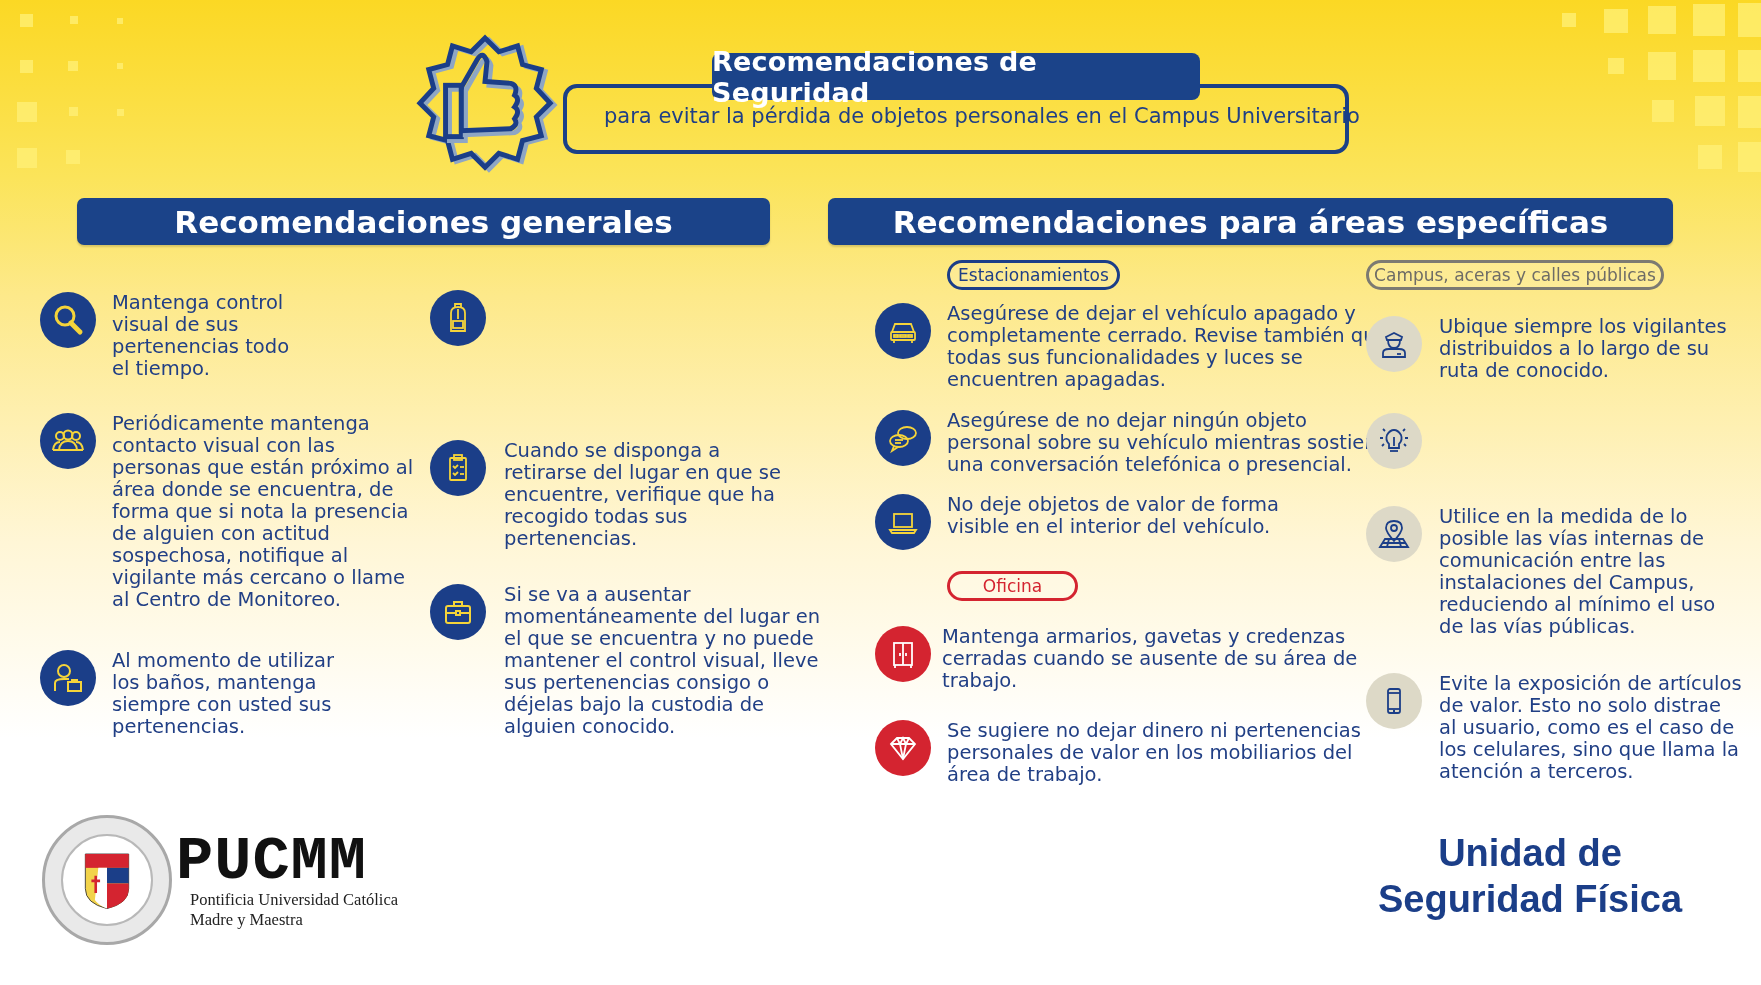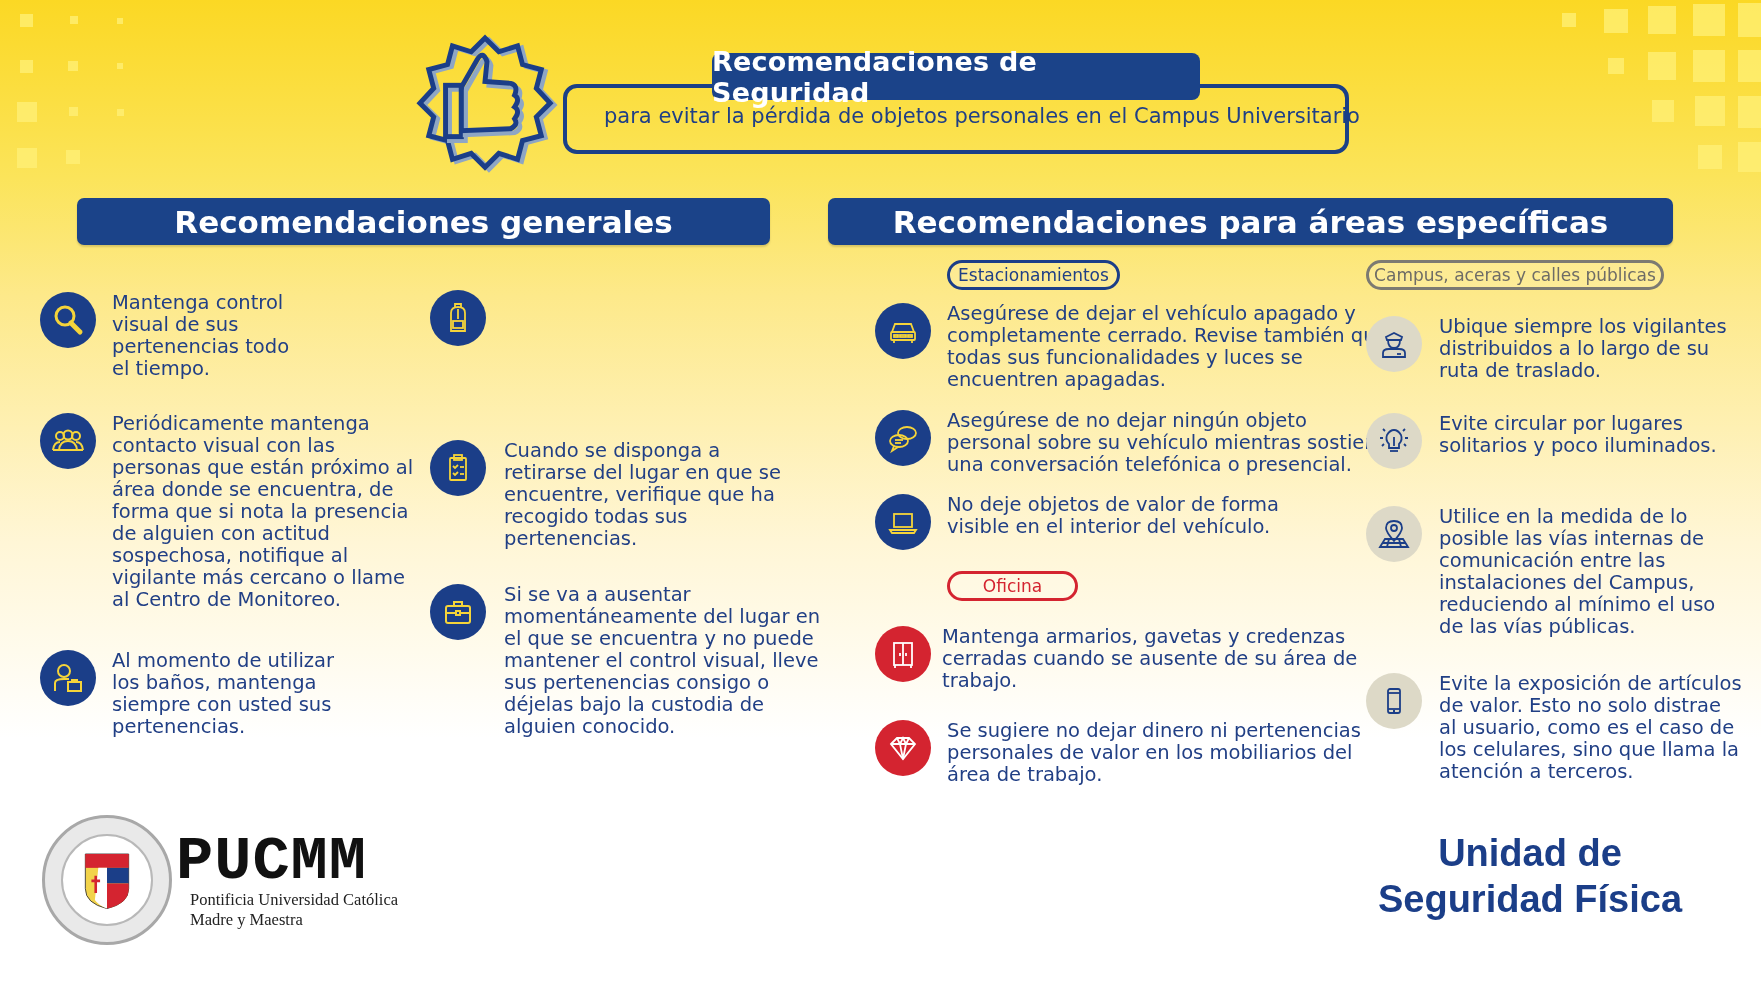--- a/index.html
+++ b/index.html
@@ -249,33 +249,31 @@
   <div class="ico grey">
     <svg viewBox="0 0 34 34" fill="none" stroke="#1b3e88" stroke-width="1.8">
         <path d="M9,10 L17,6 L25,10 L24,13 L10,13 Z"></path>
         <path d="M11,13 Q11,21 17,21 Q23,21 23,13"></path>
         <path d="M6,30 L6,26 Q6,22 12,22 L22,22 Q28,22 28,26 L28,30 Z"></path>
         <line x1="20" y1="27" x2="24" y2="27"></line>
       </svg>
   </div>
   <div class="txt" style="margin-left:17px">Ubique siempre los vigilantes
 distribuidos a lo largo de su
-ruta de traslado.</div>
+ruta de conocido.</div>
 </div>
 <div class="item" style="left:1366px;top:413px">
   <div class="ico grey">
     <svg viewBox="0 0 34 34" fill="none" stroke="#1b3e88" stroke-width="1.8">
         <path d="M12,20 Q8,16 10,11 Q13,6 17,6 Q21,6 24,11 Q26,16 22,20 L22,24 L12,24 Z"></path>
         <line x1="13" y1="27" x2="21" y2="27"></line>
         <line x1="17" y1="13" x2="17" y2="22"></line>
         <path d="M3,14 L6,14 M28,14 L31,14 M6,5 L8,7 M28,5 L26,7 M5,22 L7,20 M29,22 L27,20"></path>
       </svg>
   </div>
-  <div class="txt" style="margin-left:17px">Evite circular por lugares
-solitarios y poco iluminados.</div>
 </div>
 <div class="item" style="left:1366px;top:506px">
   <div class="ico grey">
     <svg viewBox="0 0 34 34" fill="none" stroke="#1b3e88" stroke-width="1.8">
         <path d="M17,24 Q9,15 9,11 Q9,4 17,4 Q25,4 25,11 Q25,15 17,24 Z"></path>
         <circle cx="17" cy="11" r="3"></circle>
         <path d="M3,30 L8,22 L26,22 L31,30 Z M12,22 L10,30 M22,22 L24,30 M5,26 L29,26"></path>
       </svg>
   </div>
   <div class="txt" style="margin-left:17px">Utilice en la medida de lo

